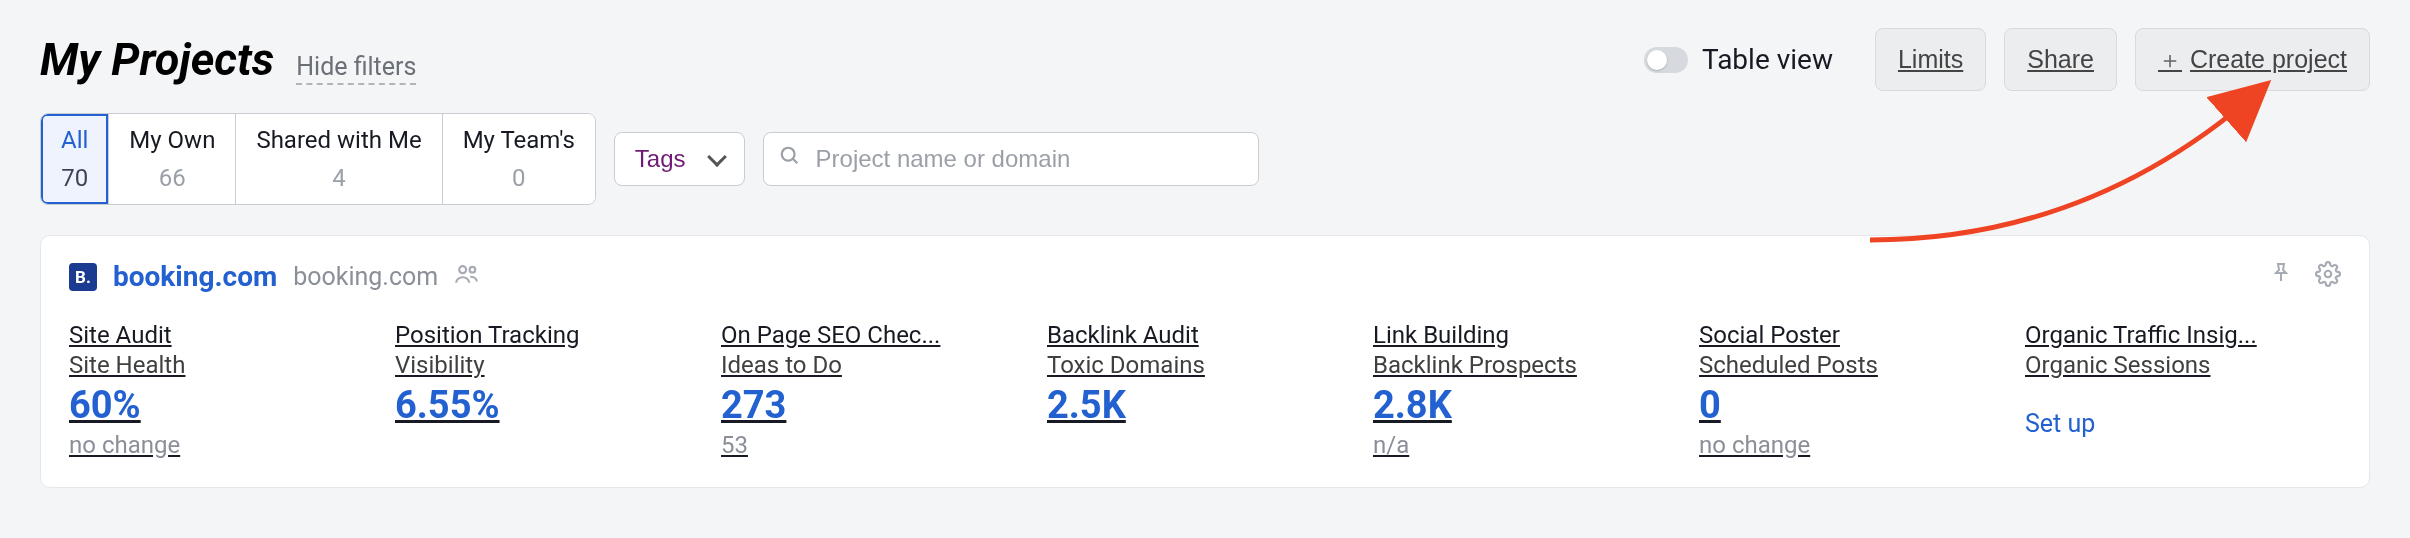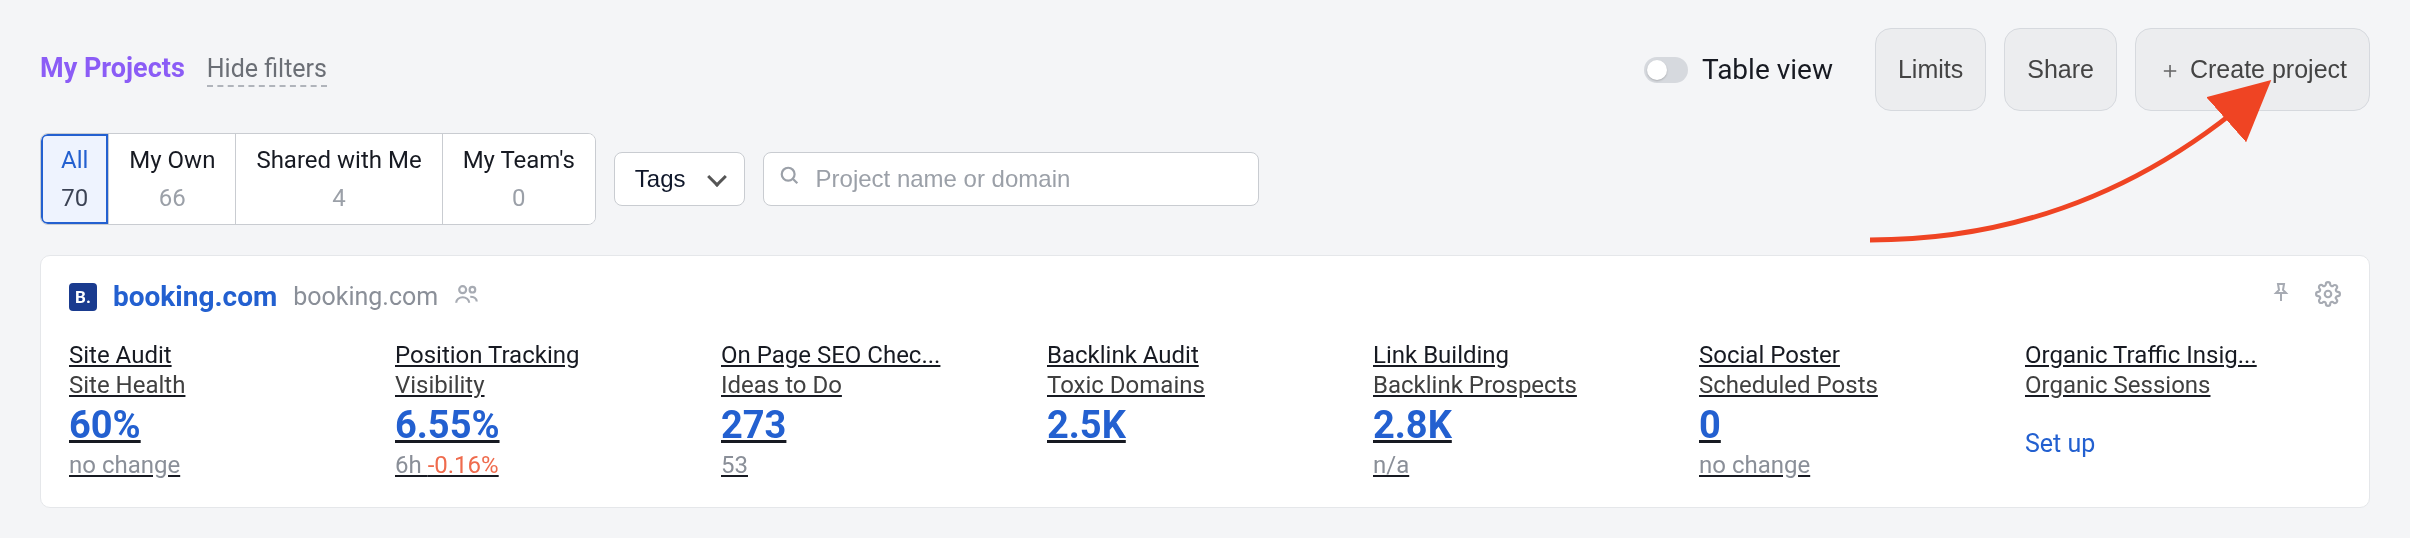--- a/index.html
+++ b/index.html
@@ -20,23 +20,24 @@
   align-items: center;
   justify-content: space-between;
   margin-bottom: 22px;
 }
 .header-left {
   display: flex;
   align-items: baseline;
   gap: 22px;
 }
 .page-title {
-  font-size: 27px;
+  font-size: 45px;
   font-weight: 700;
-  color: #8b5cf6;
+  color: #000000;
+  font-style: italic;
 }
 .hide-filters {
   font-size: 25px;
   color: #6b6f76;
   border-bottom: 2px dashed #b0b4bb;
   padding-bottom: 2px;
   cursor: pointer;
 }
 .header-right {
   display: flex;
@@ -65,28 +66,29 @@
   background: #fff;
   border-radius: 50%;
   top: 3px;
   left: 3px;
   box-shadow: 0 1px 2px rgba(0,0,0,.2);
 }
 .table-view-label { font-size: 28px; color: #171A22; }
 .btn-gray {
   background: #ecedef;
   border: 1px solid #d6d9de;
-  border-radius: 16px;
-  padding: 26px 22px;
+  border-radius: 8px;
+  padding: 16px 22px;
   font-size: 25px;
   color: #444;
   cursor: pointer;
   display: inline-flex;
   align-items: center;
   gap: 8px;
+  text-decoration: underline;
 }
 .plus-icon {
   font-size: 24px;
   line-height: 1;
   color: #666;
 }
 
 
 .filter-row {
   display: flex;
@@ -126,21 +128,21 @@
 .tags-btn {
   background: #fff;
   border: 1px solid #c9ccd1;
   border-radius: 8px;
   padding: 12px 20px;
   font-size: 24px;
   cursor: pointer;
   display: inline-flex;
   align-items: center;
   gap: 24px;
-  color: #0f172a;
+  color: #701a75;
 }
 .chev-down {
   display: inline-block;
   width: 14px; height: 14px;
   border-right: 3px solid #555;
   border-bottom: 3px solid #555;
   transform: rotate(45deg);
   margin-bottom: 4px;
 }
 .search-wrap {
@@ -342,21 +344,20 @@
     <div class="metric">
       <div class="metric-title">Site Audit</div>
       <div class="metric-sub">Site Health</div>
       <div class="metric-value">60%</div>
       <div class="metric-change">no change</div>
     </div>
     <div class="metric">
       <div class="metric-title">Position Tracking</div>
       <div class="metric-sub">Visibility</div>
       <div class="metric-value">6.55%</div>
-      <div class="metric-change"><span>6h </span><span class="change-neg">-0.16%</span></div>
     </div>
     <div class="metric">
       <div class="metric-title">On Page SEO Chec...</div>
       <div class="metric-sub">Ideas to Do</div>
       <div class="metric-value">273</div>
       <div class="metric-change">53</div>
     </div>
     <div class="metric">
       <div class="metric-title">Backlink Audit</div>
       <div class="metric-sub">Toxic Domains</div>

